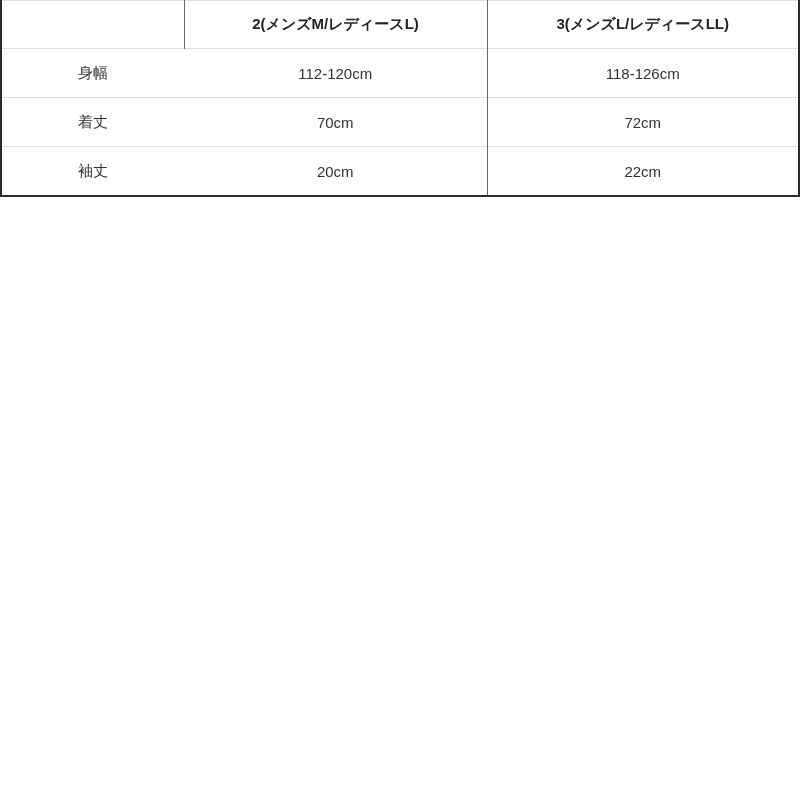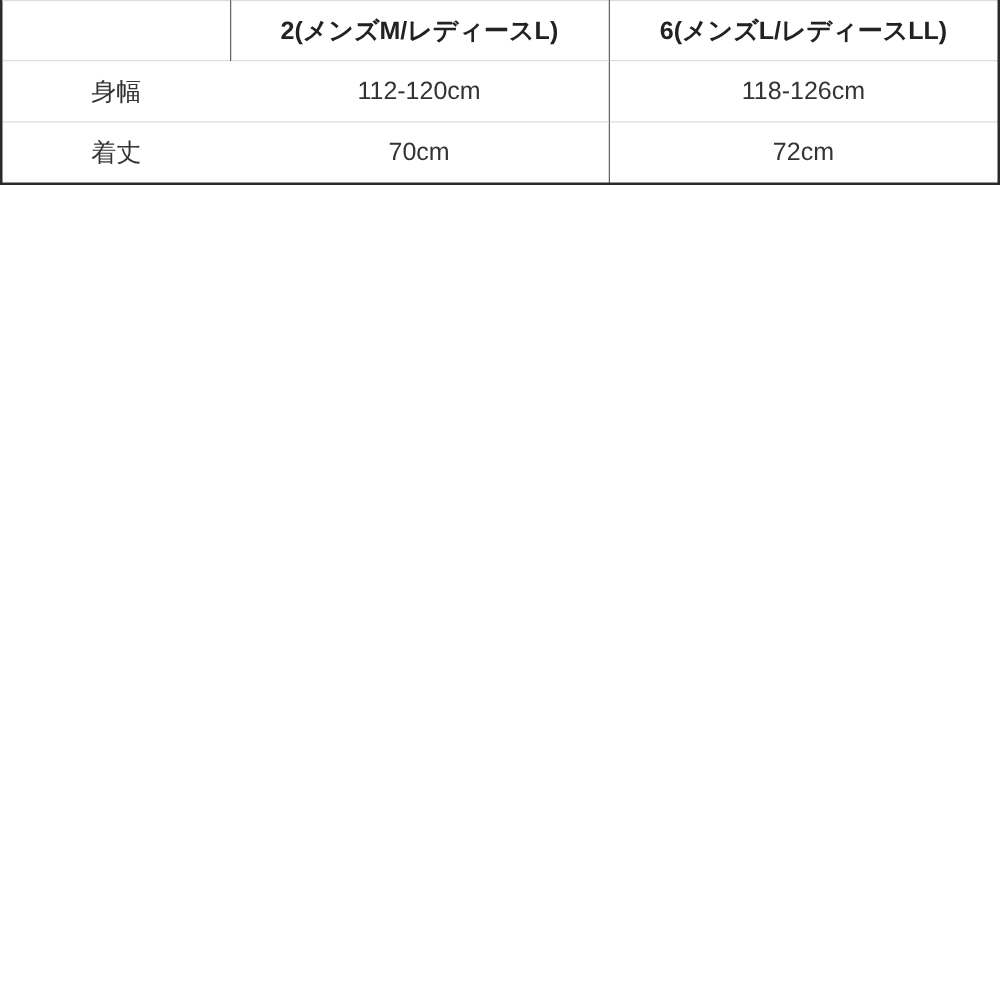--- a/index.html
+++ b/index.html
@@ -25,21 +25,21 @@
     border-bottom: 2px solid #2b2b2b;
     border-top: 1px solid #dddddd;
     background: #ffffff;
   }
   table.size-chart th,
   table.size-chart td {
     padding: 0;
     text-align: center;
     vertical-align: middle;
     background: #ffffff;
-    font-size: 20px;
+    font-size: 15px;
     overflow: hidden;
     white-space: nowrap;
   }
   
   table.size-chart th + th,
   table.size-chart td + td {
     border-left: 1px solid #666666;
   }
   
   table.size-chart tr + tr th,
@@ -65,27 +65,32 @@
   <table class="size-chart">
     <colgroup>
       <col style="width:183px">
       <col style="width:303px">
       <col style="width:312px">
     </colgroup>
     <tbody>
         <tr class="header-row">
       <th></th>
       <th>2(メンズM/レディースL)</th>
-      <th>6(メンズL/レディースLL)</th>
+      <th>3(メンズL/レディースLL)</th>
     </tr>
     <tr class="data-row">
       <th>身幅</th>
       <td>112-120cm</td>
       <td>118-126cm</td>
     </tr>
     <tr class="data-row">
       <th>着丈</th>
       <td>70cm</td>
       <td>72cm</td>
     </tr>
+    <tr class="data-row">
+      <th>袖丈</th>
+      <td>20cm</td>
+      <td>22cm</td>
+    </tr>
   </tbody>
     </table>
 </div>
 
 </body></html>

